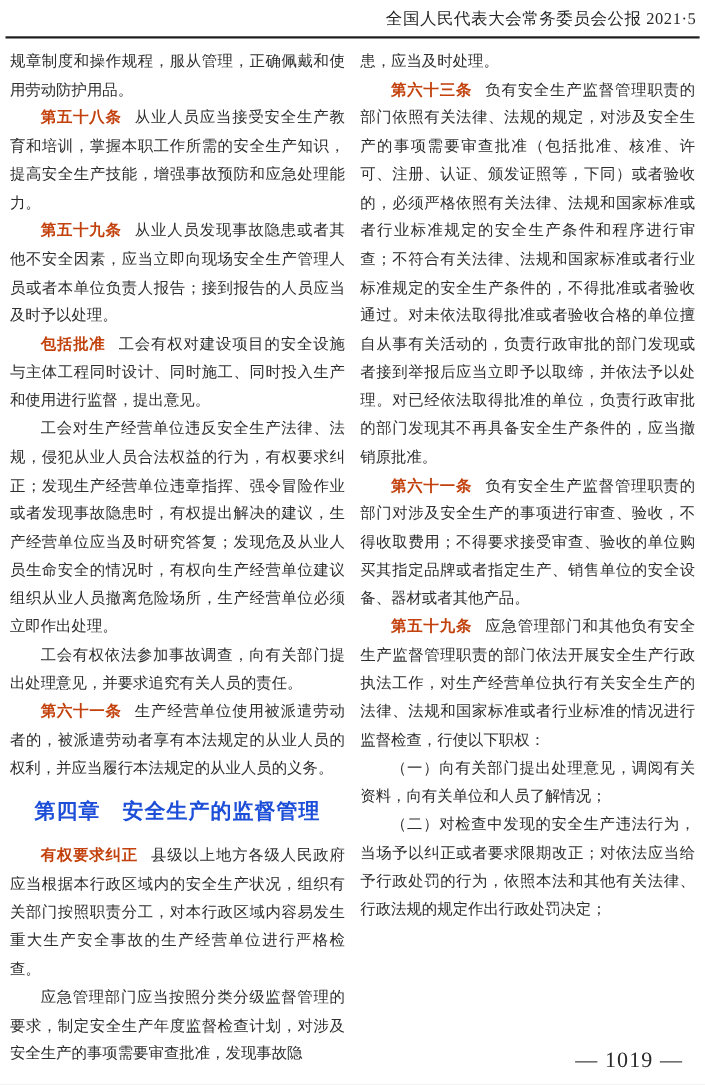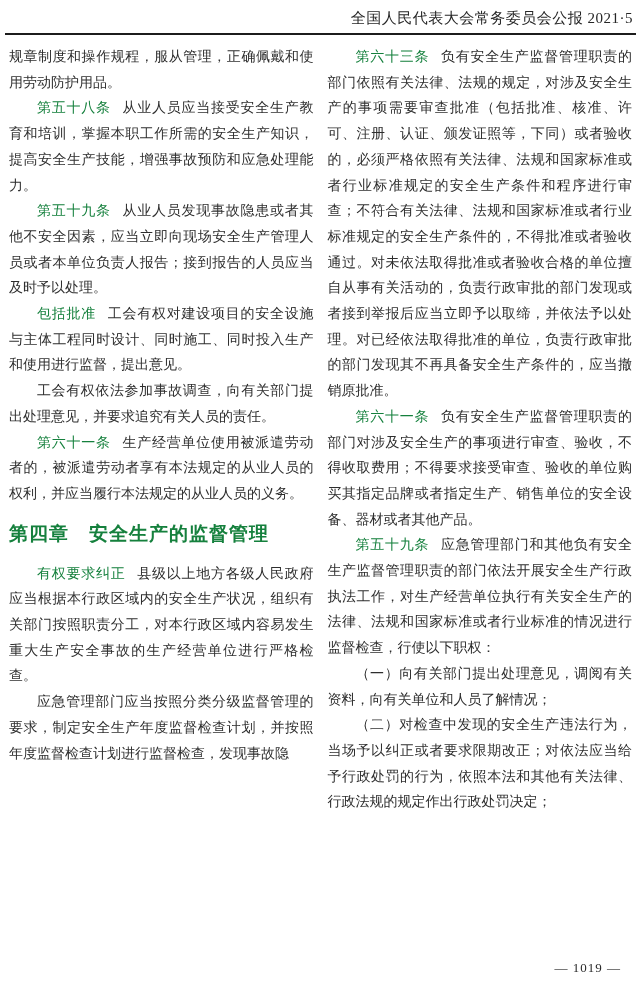--- a/index.html
+++ b/index.html
@@ -48,42 +48,42 @@
     font-size: 14px;
     line-height: 25.7px;
     text-align: justify;
     text-indent: 2em;
     color: #2e2e2e;
   }
   .para.cont {
     text-indent: 0;
   }
   .lead {
-    font-weight: normal;
+    font-weight: bold;
     margin-right: 0.85em;
-    color: #15803d;
+    color: #c2410c;
   }
   .chapter-heading {
     font-family: "Liberation Sans", "DejaVu Sans", sans-serif;
     font-weight: bold;
     font-size: 19px;
     line-height: 27px;
-    text-align: left;
+    text-align: center;
     text-indent: 0;
     margin: 13px 0 14px 0;
-    color: #15803d;
+    color: #1d4ed8;
     letter-spacing: 1px;
   }
   .page-footer {
     position: absolute;
     right: 20px;
     bottom: 10px;
   }
   .page-number {
-    font-size: 13px;
+    font-size: 20px;
     letter-spacing: 1px;
     color: #2a2a2a;
     text-align: right;
   }
 </style>
 </head>
 <body>
 
 <div class="page">
 
@@ -92,27 +92,29 @@
   </header>
 
   <hr class="header-rule">
 
   <main class="columns">
     <section class="col" id="col-0">
         <p class="para cont">规章制度和操作规程，服从管理，正确佩戴和使用劳动防护用品。</p>
         <p class="para"><b class="lead">第五十八条</b>从业人员应当接受安全生产教育和培训，掌握本职工作所需的安全生产知识，提高安全生产技能，增强事故预防和应急处理能力。</p>
         <p class="para"><b class="lead">第五十九条</b>从业人员发现事故隐患或者其他不安全因素，应当立即向现场安全生产管理人员或者本单位负责人报告；接到报告的人员应当及时予以处理。</p>
         <p class="para"><b class="lead">包括批准</b>工会有权对建设项目的安全设施与主体工程同时设计、同时施工、同时投入生产和使用进行监督，提出意见。</p>
+        <p class="para">工会对生产经营单位违反安全生产法律、法规，侵犯从业人员合法权益的行为，有权要求纠正；发现生产经营单位违章指挥、强令冒险作业或者发现事故隐患时，有权提出解决的建议，生产经营单位应当及时研究答复；发现危及从业人员生命安全的情况时，有权向生产经营单位建议组织从业人员撤离危险场所，生产经营单位必须立即作出处理。</p>
         <p class="para">工会有权依法参加事故调查，向有关部门提出处理意见，并要求追究有关人员的责任。</p>
         <p class="para"><b class="lead">第六十一条</b>生产经营单位使用被派遣劳动者的，被派遣劳动者享有本法规定的从业人员的权利，并应当履行本法规定的从业人员的义务。</p>
         <h2 class="chapter-heading">第四章　安全生产的监督管理</h2>
         <p class="para"><b class="lead">有权要求纠正</b>县级以上地方各级人民政府应当根据本行政区域内的安全生产状况，组织有关部门按照职责分工，对本行政区域内容易发生重大生产安全事故的生产经营单位进行严格检查。</p>
-        <p class="para">应急管理部门应当按照分类分级监督管理的要求，制定安全生产年度监督检查计划，并按照年度监督检查计划进行监督检查，发现事故隐</p>
+        <p class="para">应急管理部门应当按照分类分级监督管理的要求，制定安全生产年度监督检查计划，对涉及安全生产的事项需要审查批准，发现事故隐</p>
       </section>
     <section class="col" id="col-1">
+        <p class="para cont">患，应当及时处理。</p>
         <p class="para"><b class="lead">第六十三条</b>负有安全生产监督管理职责的部门依照有关法律、法规的规定，对涉及安全生产的事项需要审查批准（包括批准、核准、许可、注册、认证、颁发证照等，下同）或者验收的，必须严格依照有关法律、法规和国家标准或者行业标准规定的安全生产条件和程序进行审查；不符合有关法律、法规和国家标准或者行业标准规定的安全生产条件的，不得批准或者验收通过。对未依法取得批准或者验收合格的单位擅自从事有关活动的，负责行政审批的部门发现或者接到举报后应当立即予以取缔，并依法予以处理。对已经依法取得批准的单位，负责行政审批的部门发现其不再具备安全生产条件的，应当撤销原批准。</p>
         <p class="para"><b class="lead">第六十一条</b>负有安全生产监督管理职责的部门对涉及安全生产的事项进行审查、验收，不得收取费用；不得要求接受审查、验收的单位购买其指定品牌或者指定生产、销售单位的安全设备、器材或者其他产品。</p>
         <p class="para"><b class="lead">第五十九条</b>应急管理部门和其他负有安全生产监督管理职责的部门依法开展安全生产行政执法工作，对生产经营单位执行有关安全生产的法律、法规和国家标准或者行业标准的情况进行监督检查，行使以下职权：</p>
         <p class="para">（一）向有关部门提出处理意见，调阅有关资料，向有关单位和人员了解情况；</p>
         <p class="para">（二）对检查中发现的安全生产违法行为，当场予以纠正或者要求限期改正；对依法应当给予行政处罚的行为，依照本法和其他有关法律、行政法规的规定作出行政处罚决定；</p>
       </section>
   </main>
 
   <footer class="page-footer">
     <div class="page-number">— 1019 —</div>

